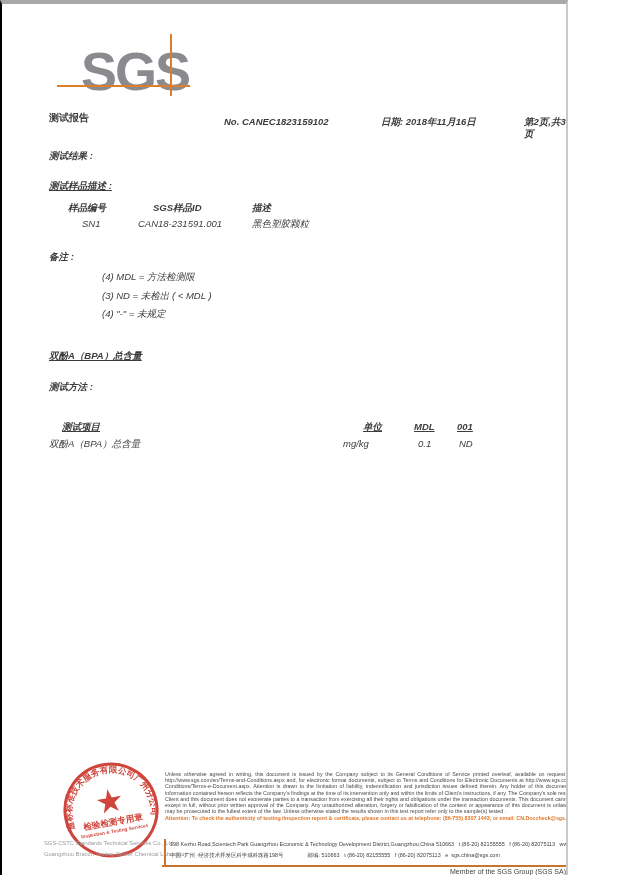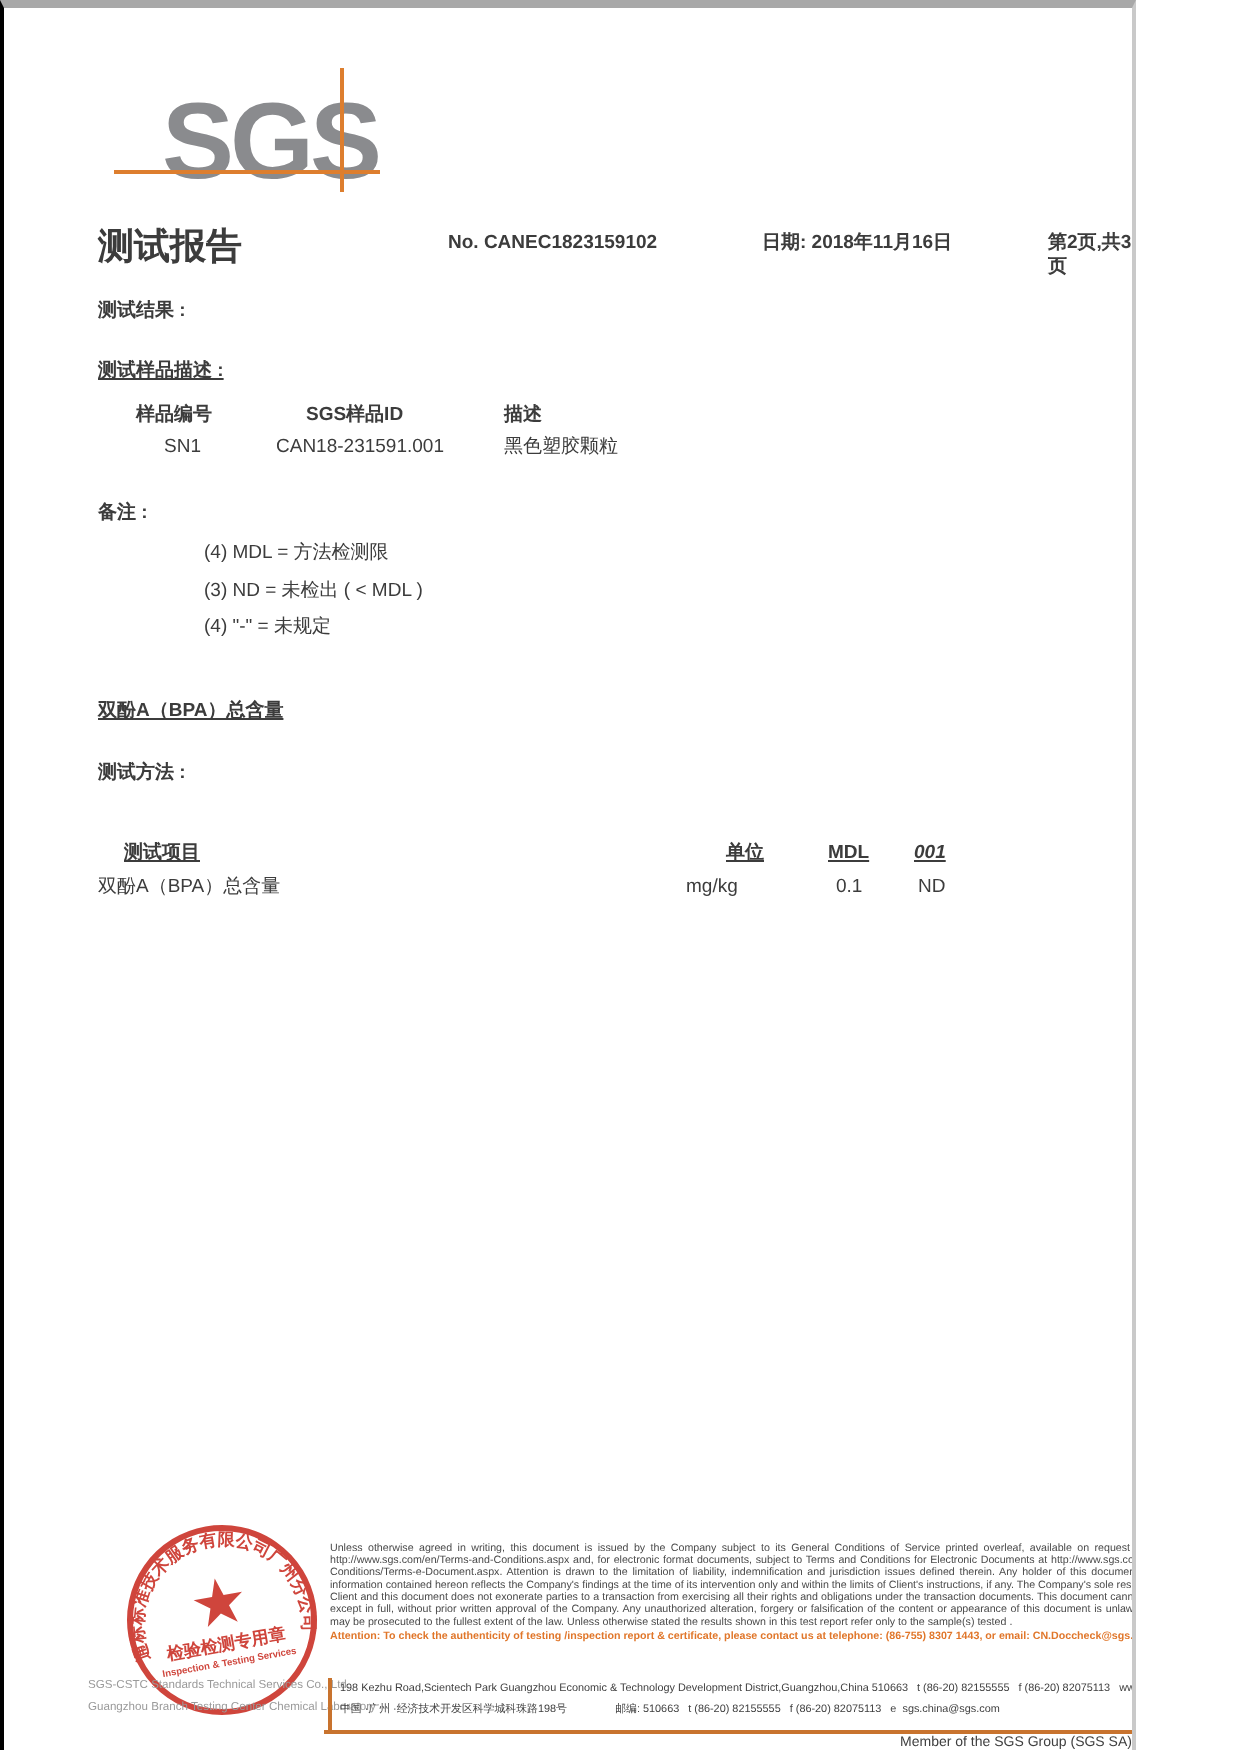--- a/index.html
+++ b/index.html
@@ -25,25 +25,25 @@
     font-weight: bold;
     font-size: 54px;
     line-height: 54px;
     color: #8a8b8e;
     letter-spacing: -2px;
   }
   .logo-hline { background: #dd7e2e; height: 2px; }
   .logo-vline { background: #dd7e2e; width: 2px; }
 
   
-  .t   { font-size: 9.5px; line-height: 12px; color: #3c3c3c; }
+  .t   { font-size: 9.5px; line-height: 12px; color: #3c3c3c; font-style: italic; }
   .b   { font-weight: bold; }
   .u   { text-decoration: underline; }
   .i   { font-style: italic; }
-  .title { font-size: 18px; font-weight: bold; color: #3c3c3c; }
+  .title { font-size: 10px; font-weight: bold; color: #3c3c3c; }
   .notes .t { line-height: 18.7px; }
   .method { width: 472px; line-height: 18px; }
 
   
   .stamp { transform: rotate(-10deg); opacity: 0.92; }
 
   
   .tiny-gray {
     font-size: 5.8px; line-height: 11px; color: #9a9a9a;
     white-space: pre;

